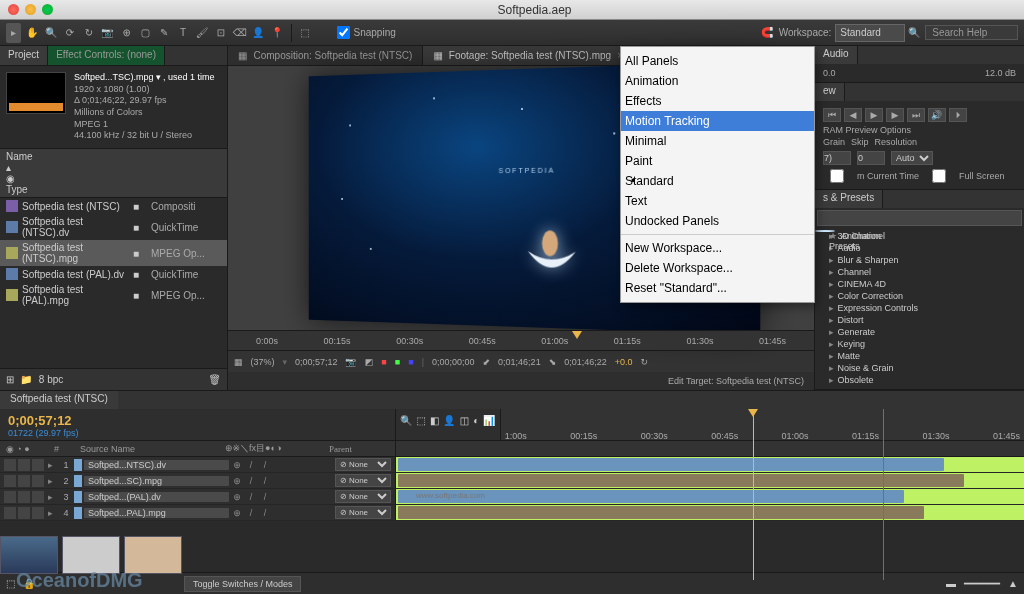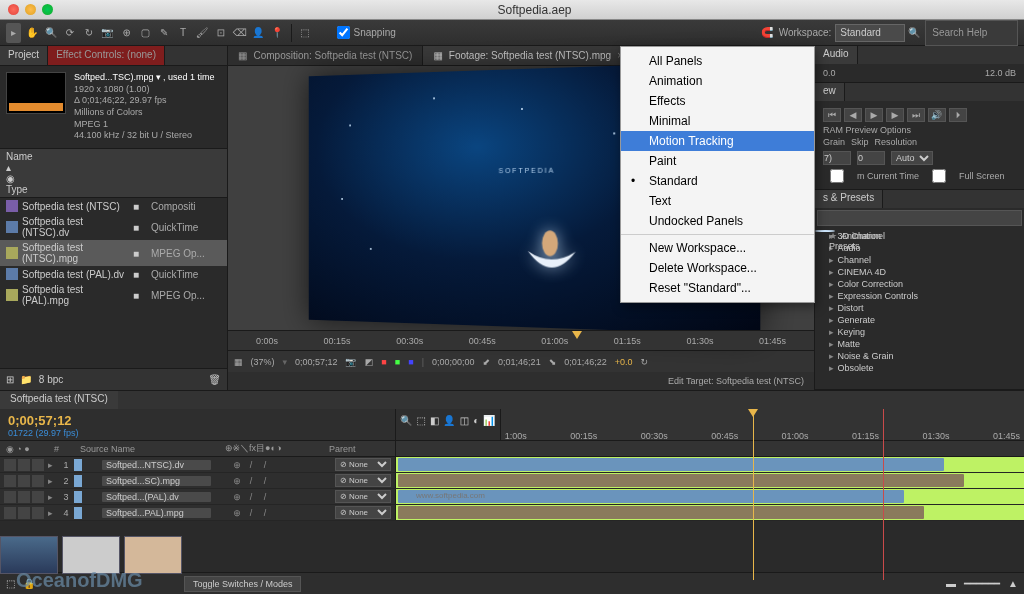--- a/index.html
+++ b/index.html
@@ -13,26 +13,26 @@
 .dot.g { background: radial-gradient(#00ca56,#1aab29); }
 .title { flex: 1; text-align: center; color: #333; font-size: 12px; }
 
 .toolbar { height: 26px; background: linear-gradient(#3a3a3a,#2e2e2e); display: flex; align-items: center; padding: 0 6px; gap: 4px; border-bottom: 1px solid #1a1a1a; }
 .tool { width: 20px; height: 20px; display: flex; align-items: center; justify-content: center; color: #aaa; cursor: pointer; border-radius: 2px; }
 .tool.sel { background: #555; }
 .tool-sep { width: 1px; height: 18px; background: #1a1a1a; margin: 0 2px; }
 .snapping { display: flex; align-items: center; gap: 4px; color: #aaa; padding-left: 20px; }
 .workspace-label { color: #aaa; margin-left: auto; }
 .workspace-dd { width: 90px; height: 18px; background: #4a4a4a; border: 1px solid #666; color: #ccc; padding: 0 4px; display: flex; align-items: center; }
-.search-help { width: 120px; height: 26px; background: #3a3a3a; border: 1px solid #555; color: #999; padding: 0 6px; display: flex; align-items: center; }
+.search-help { width: 120px; height: 15px; background: #3a3a3a; border: 1px solid #555; color: #999; padding: 0 6px; display: flex; align-items: center; }
 
 .main { display: flex; height: 344px; }
 .left-col { width: 228px; background: #2a2a2a; display: flex; flex-direction: column; border-right: 1px solid #1a1a1a; }
 .panel-tabs { height: 20px; display: flex; background: #333; border-bottom: 1px solid #1a1a1a; }
-.panel-tab { padding: 3px 8px; background: #7f1d1d; border-right: 1px solid #1a1a1a; color: #999; cursor: pointer; }
+.panel-tab { padding: 3px 8px; background: #14532d; border-right: 1px solid #1a1a1a; color: #999; cursor: pointer; }
 .panel-tab.active { background: #3a3a3a; color: #ccc; }
 
 .project-header { display: flex; padding: 6px; gap: 8px; }
 .thumb { width: 60px; height: 42px; background: #000; border: 1px solid #444; position: relative; }
 .thumb-wave { position: absolute; bottom: 2px; left: 2px; right: 2px; height: 8px; background: #e38b2e; }
 .info { color: #aaa; font-size: 9px; line-height: 1.3; }
 
 .list-header { display: flex; background: #3a3a3a; border-top: 1px solid #1a1a1a; border-bottom: 1px solid #1a1a1a; padding: 2px 6px; flex-direction: column; }
 .col-name { flex: 1; }
 .col-type { width: 70px; }
@@ -81,21 +81,21 @@
 .preview-row { display: flex; gap: 6px; padding: 2px 0; align-items: center; }
 .preview-row input { width: 28px; height: 14px; background: #444; border: 1px solid #555; color: #ccc; font-size: 9px; }
 .preview-row select { width: 42px; height: 14px; background: #444; border: 1px solid #555; color: #ccc; font-size: 9px; }
 
 .effects-list { flex: 1; overflow: auto; padding: 2px 0; }
 .eff-item { padding: 1px 6px 1px 14px; color: #ccc; font-size: 9px; cursor: pointer; }
 .eff-item::before { content: '▸'; color: #888; margin-right: 4px; }
 .eff-item.star::before { content: '★'; color: #888; }
 
 .workspace-menu { position: absolute; left: -195px; top: 0; width: 195px; background: #f4f4f4; border: 1px solid #999; box-shadow: 2px 4px 10px rgba(0,0,0,0.4); z-index: 100; color: #000; font-size: 12px; padding: 4px 0; }
-.wm-item { padding: 3px 28px; cursor: pointer; }
+.wm-item { padding: 3px 4px; cursor: pointer; }
 .wm-item.highlighted { background: #3e7dd8; color: #fff; }
 .wm-item.checked::before { content: '•'; position: absolute; left: 10px; }
 .wm-sep { height: 1px; background: #ccc; margin: 3px 0; }
 
 .timeline { height: 204px; background: #2a2a2a; border-top: 1px solid #1a1a1a; display: flex; flex-direction: column; }
 .tl-tabs { height: 18px; background: #333; display: flex; }
 .tl-tab { padding: 2px 10px; background: #3a3a3a; color: #ccc; }
 .tl-header { height: 32px; display: flex; border-bottom: 1px solid #1a1a1a; }
 .tl-left { width: 396px; background: #2e2e2e; padding: 4px 8px; border-right: 1px solid #1a1a1a; }
 .timecode { color: #e8b64a; font-size: 13px; font-weight: bold; }
@@ -105,31 +105,31 @@
 .tl-ruler { height: 32px; display: flex; align-items: flex-end; padding: 0 4px; font-size: 9px; color: #aaa; justify-content: space-between; }
 .tl-playline { position: absolute; top: 0; bottom: -140px; left: 382px; width: 1px; background: #c94a4a; z-index: 5; }
 .tl-now { position: absolute; top: 0; bottom: -140px; left: 252px; width: 1px; background: #e8b64a; z-index: 5; }
 .tl-now::before { content: ''; position: absolute; top: 0; left: -5px; width: 0; height: 0; border-left: 5px solid transparent; border-right: 5px solid transparent; border-top: 8px solid #e8b64a; }
 
 .tl-cols { height: 16px; display: flex; background: #333; border-bottom: 1px solid #1a1a1a; font-size: 9px; color: #999; }
 .tlc-left { width: 396px; display: flex; align-items: center; padding: 0 6px; border-right: 1px solid #1a1a1a; }
 .tlc-num { width: 26px; }
 .tlc-src { flex: 1; }
 .tlc-sw { width: 104px; display: flex; gap: 2px; }
-.tlc-parent { width: 60px; }
+.tlc-parent { width: 60px; font-family: Liberation Serif, serif; }
 
 .tl-rows { flex: 1; position: relative; }
 .tl-row { height: 16px; display: flex; border-bottom: 1px solid #252525; }
 .tlr-left { width: 396px; display: flex; align-items: center; background: #2e2e2e; border-right: 1px solid #1a1a1a; font-size: 9px; }
 .tlr-eye { width: 48px; display: flex; gap: 2px; padding: 0 4px; }
 .eye { width: 12px; height: 12px; background: #444; cursor: pointer; }
 .tlr-num { width: 16px; text-align: center; color: #aaa; }
 .tlr-arrow { width: 10px; color: #888; }
 .tlr-clr { width: 8px; height: 12px; background: #7aa8d4; }
-.tlr-name { flex: 1; padding-left: 4px; color: #ccc; background: #4a4a4a; margin: 1px 20px; border-radius: 1px; }
+.tlr-name { flex: 1; padding-left: 4px; color: #ccc; background: #4a4a4a; margin: 1px 2px; border-radius: 1px; }
 .tlr-sw { width: 104px; display: flex; gap: 2px; align-items: center; }
 .sw { width: 12px; height: 12px; color: #888; display: flex; align-items: center; justify-content: center; }
 .tlr-parent { width: 60px; }
 .tlr-parent select { width: 56px; height: 13px; background: #444; border: 1px solid #555; color: #ccc; font-size: 8px; }
 .tlr-right { flex: 1; background: #bef264; position: relative; }
 .clip { position: absolute; top: 1px; bottom: 1px; left: 2px; right: 80px; background: #6a94bc; border-radius: 1px; }
 .tl-row:nth-child(2) .clip { right: 60px; background: #8a7a5c; }
 .tl-row:nth-child(3) .clip { right: 120px; }
 .tl-row:nth-child(4) .clip { right: 100px; background: #8a7a5c; }
 .wm-text { position: absolute; left: 20px; top: 2px; color: #777; font-size: 8px; }
@@ -320,22 +320,22 @@
       <span>Edit Target: Softpedia test (NTSC)</span>
     </div>
   </div>
 
   <div class="right-col">
 
     <div class="workspace-menu" id="ws-menu">
         <div class="wm-item" style="position: relative;">All Panels</div>
         <div class="wm-item" style="position: relative;">Animation</div>
         <div class="wm-item" style="position: relative;">Effects</div>
+        <div class="wm-item highlighted" style="position: relative;">Motion Tracking</div>
         <div class="wm-item" style="position: relative;">Minimal</div>
-        <div class="wm-item highlighted" style="position: relative;">Motion Tracking</div>
         <div class="wm-item" style="position: relative;">Paint</div>
         <div class="wm-item checked" style="position: relative;">Standard</div>
         <div class="wm-item" style="position: relative;">Text</div>
         <div class="wm-item" style="position: relative;">Undocked Panels</div>
         <div class="wm-sep"></div>
         <div class="wm-item">New Workspace...</div>
         <div class="wm-item">Delete Workspace...</div>
         <div class="wm-item">Reset "Standard"...</div>
       </div>
 
@@ -385,20 +385,21 @@
 
     <div class="right-panel" style="flex:1;display:flex;flex-direction:column">
       <div class="rp-tabs">
           <div class="rp-tab">s &amp; Presets</div>
         </div>
       <div class="rp-body" style="padding:2px"><input style="width: 100%; height: 16px; background: rgb(68, 68, 68); border: 1px solid rgb(85, 85, 85);"></div>
       <div class="effects-list" id="eff-list">
           <div class="eff-item star">Animation Presets</div>
           <div class="eff-item">3D Channel</div>
           <div class="eff-item">Audio</div>
+          <div class="eff-item">Blur &amp; Sharpen</div>
           <div class="eff-item">Channel</div>
           <div class="eff-item">CINEMA 4D</div>
           <div class="eff-item">Color Correction</div>
           <div class="eff-item">Expression Controls</div>
           <div class="eff-item">Distort</div>
           <div class="eff-item">Generate</div>
           <div class="eff-item">Keying</div>
           <div class="eff-item">Matte</div>
           <div class="eff-item">Noise &amp; Grain</div>
           <div class="eff-item">Obsolete</div>

